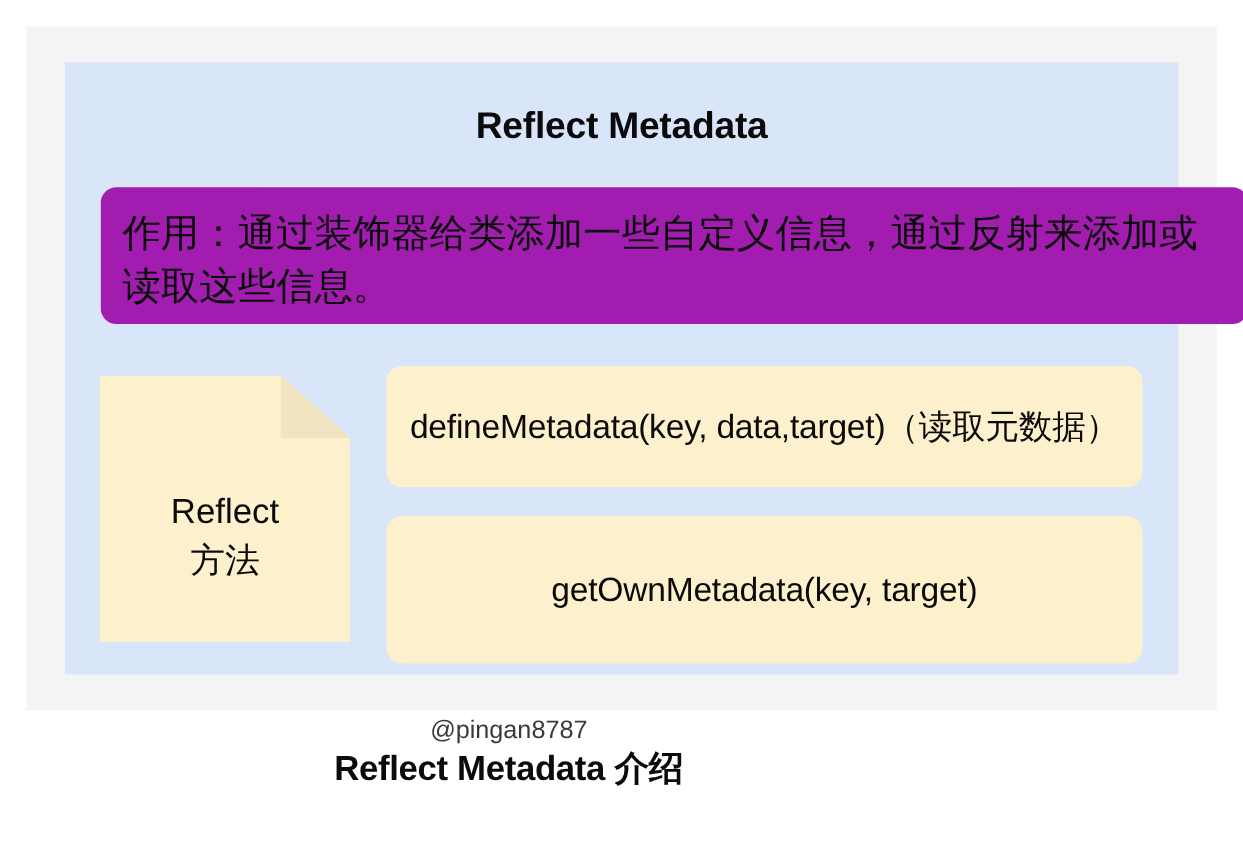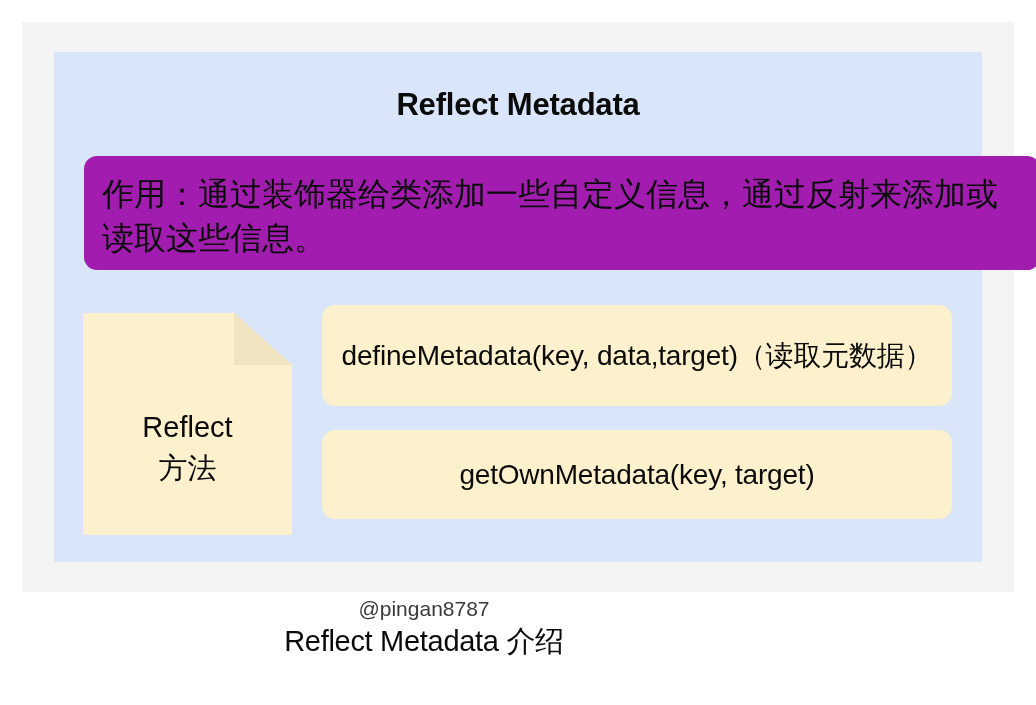--- a/index.html
+++ b/index.html
@@ -116,21 +116,21 @@
     background: #fdf0cd;
     border-radius: 13px;
     box-sizing: border-box;
     display: flex;
     flex-direction: row;
     align-items: center;
     justify-content: center;
     color: #0b0b0b;
   }
   .method-card.card-1 { top: 305px; height: 101px; }
-  .method-card.card-2 { top: 430px; height: 89px; }
+  .method-card.card-2 { top: 430px; height: 123px; }
 
   .method-sig {
     font-size: 28px;
     line-height: 36px;
     letter-spacing: -0.2px;
     white-space: nowrap;
   }
   .method-cn {
     font-size: 28px;
     line-height: 37px;
@@ -147,21 +147,21 @@
     text-align: center;
   }
   .caption-handle {
     font-size: 21px;
     line-height: 26px;
     color: #3a3a3a;
   }
   .caption-title {
     font-size: 29px;
     line-height: 38px;
-    font-weight: normal;
+    font-weight: bold;
     color: #0b0b0b;
     letter-spacing: -0.3px;
   }
 </style>
 </head>
 <body>
 
 <div id="canvas">
 
   <div class="gray-frame"></div>

